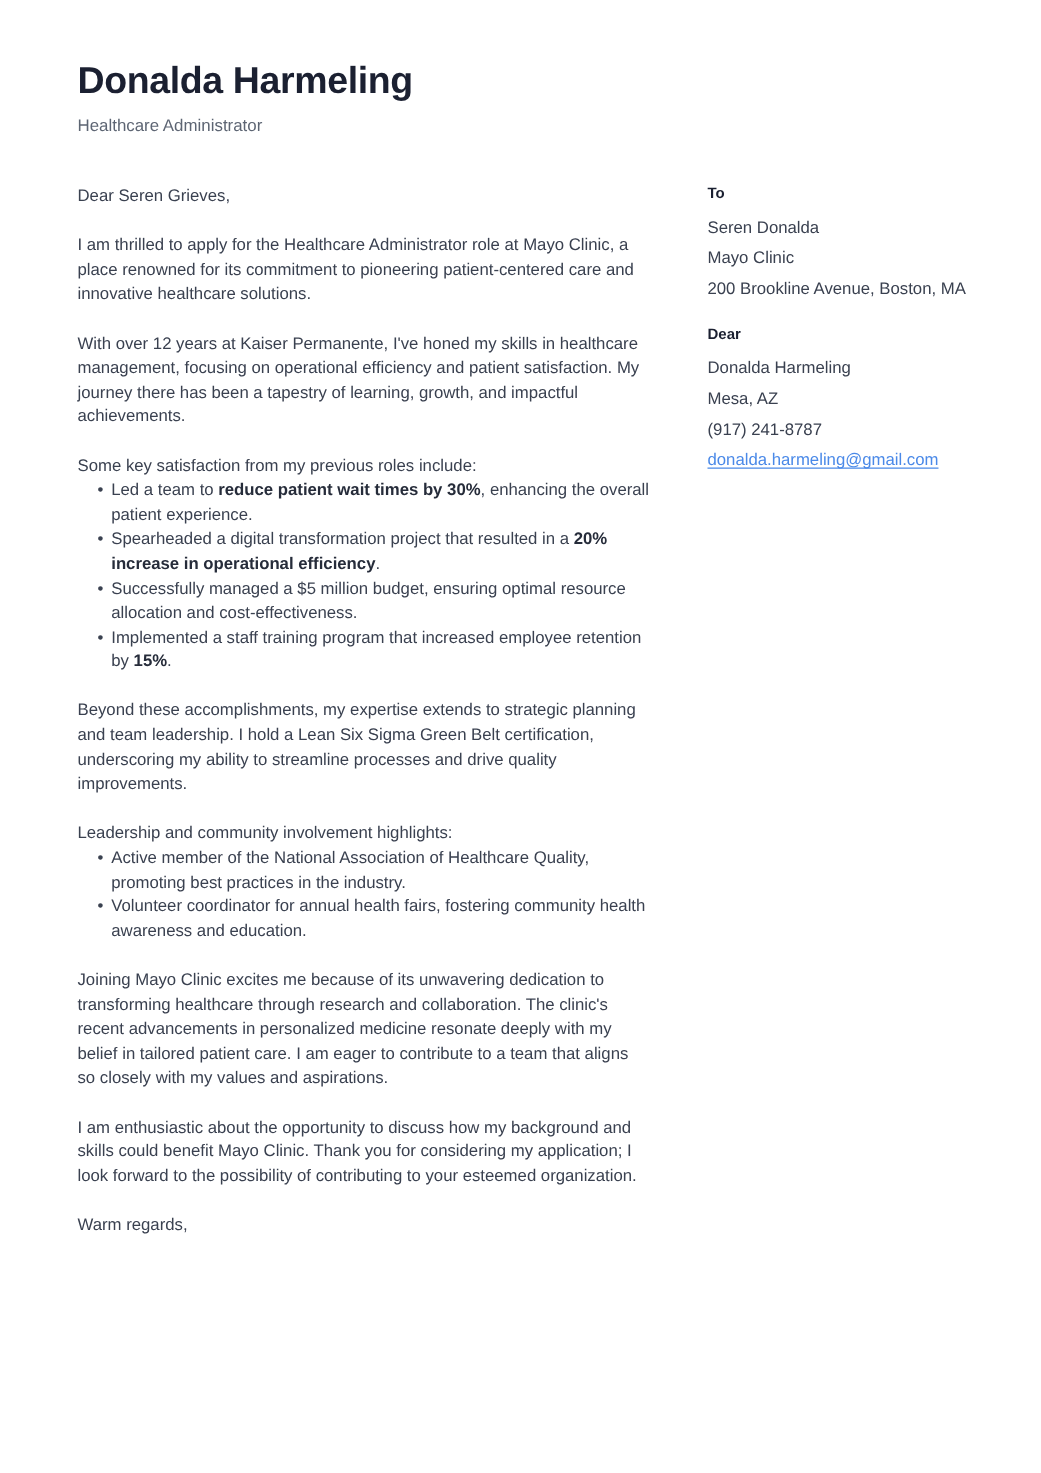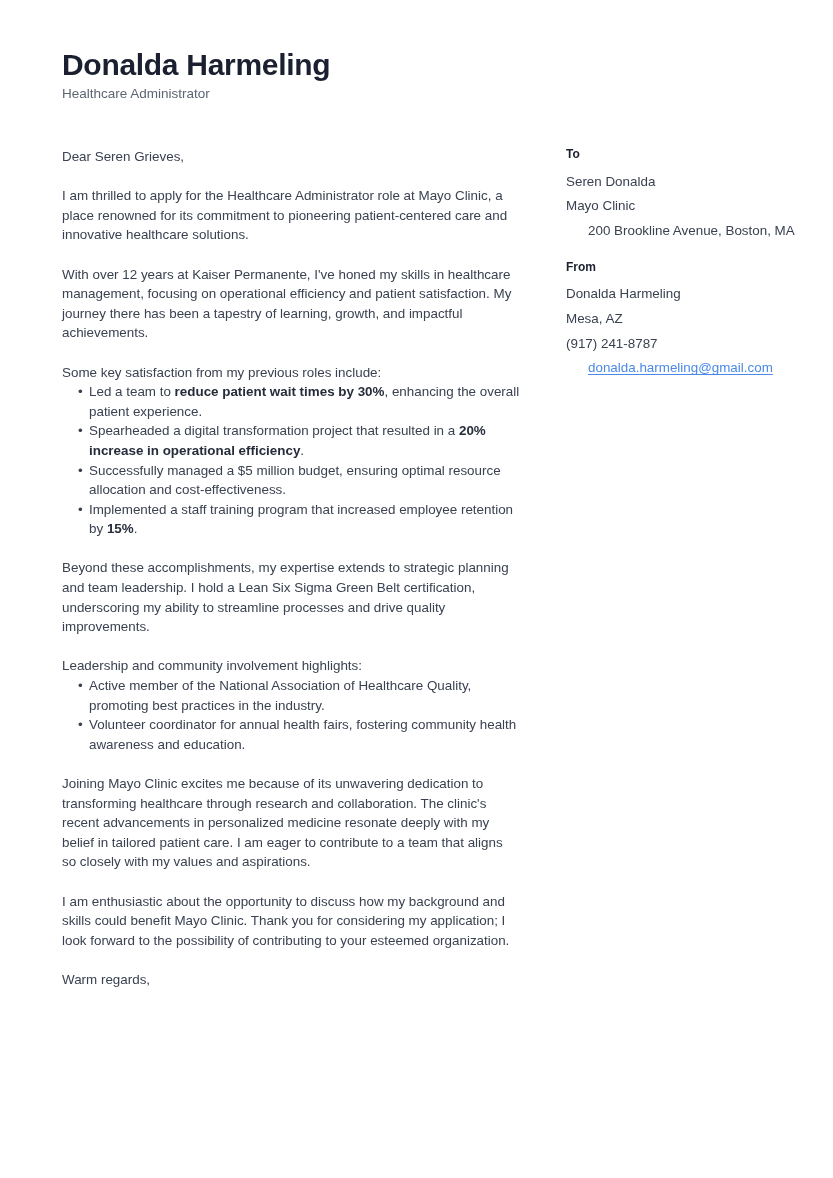--- a/index.html
+++ b/index.html
@@ -34,21 +34,21 @@
     font-size: 30px;
     font-weight: bold;
     letter-spacing: -0.3px;
     color: #1b2031;
     line-height: 1.12;
     margin: 0;
   }
   .job-title {
     font-size: 13.5px;
     color: #5d6573;
-    margin: 3px 0 0 0;
+    margin: 10px 0 0 0;
     line-height: 1.3;
   }
 
   
   .letter-body {
     position: absolute;
     left: 62px;
     top: 147px;
     width: 458px;
     font-size: 13.4px;
@@ -107,21 +107,20 @@
     margin: 0 0 9px 0;
     line-height: 1.3;
   }
   .side-line {
     margin: 0 0 5.5px 0;
     line-height: 19.2px;
     white-space: nowrap;
   }
   .side-line:last-child {
     margin-bottom: 0;
-    margin-left: 22px;
   }
   .email-link {
     color: #4a89e8;
     text-decoration: underline;
     text-underline-offset: 2px;
   }
 </style>
 </head>
 <body>
 
@@ -179,21 +178,21 @@
   <div class="sidebar">
 
     <div class="side-block">
       <p class="side-heading">To</p>
       <p class="side-line">Seren Donalda</p>
       <p class="side-line">Mayo Clinic</p>
       <p class="side-line">200 Brookline Avenue, Boston, MA</p>
     </div>
 
     <div class="side-block">
-      <p class="side-heading">From</p>
+      <p class="side-heading">Dear</p>
       <p class="side-line">Donalda Harmeling</p>
       <p class="side-line">Mesa, AZ</p>
       <p class="side-line">(917) 241-8787</p>
       <p class="side-line"><a class="email-link" href="#">donalda.harmeling@gmail.com</a></p>
     </div>
 
   </div>
 
 </div>
 

